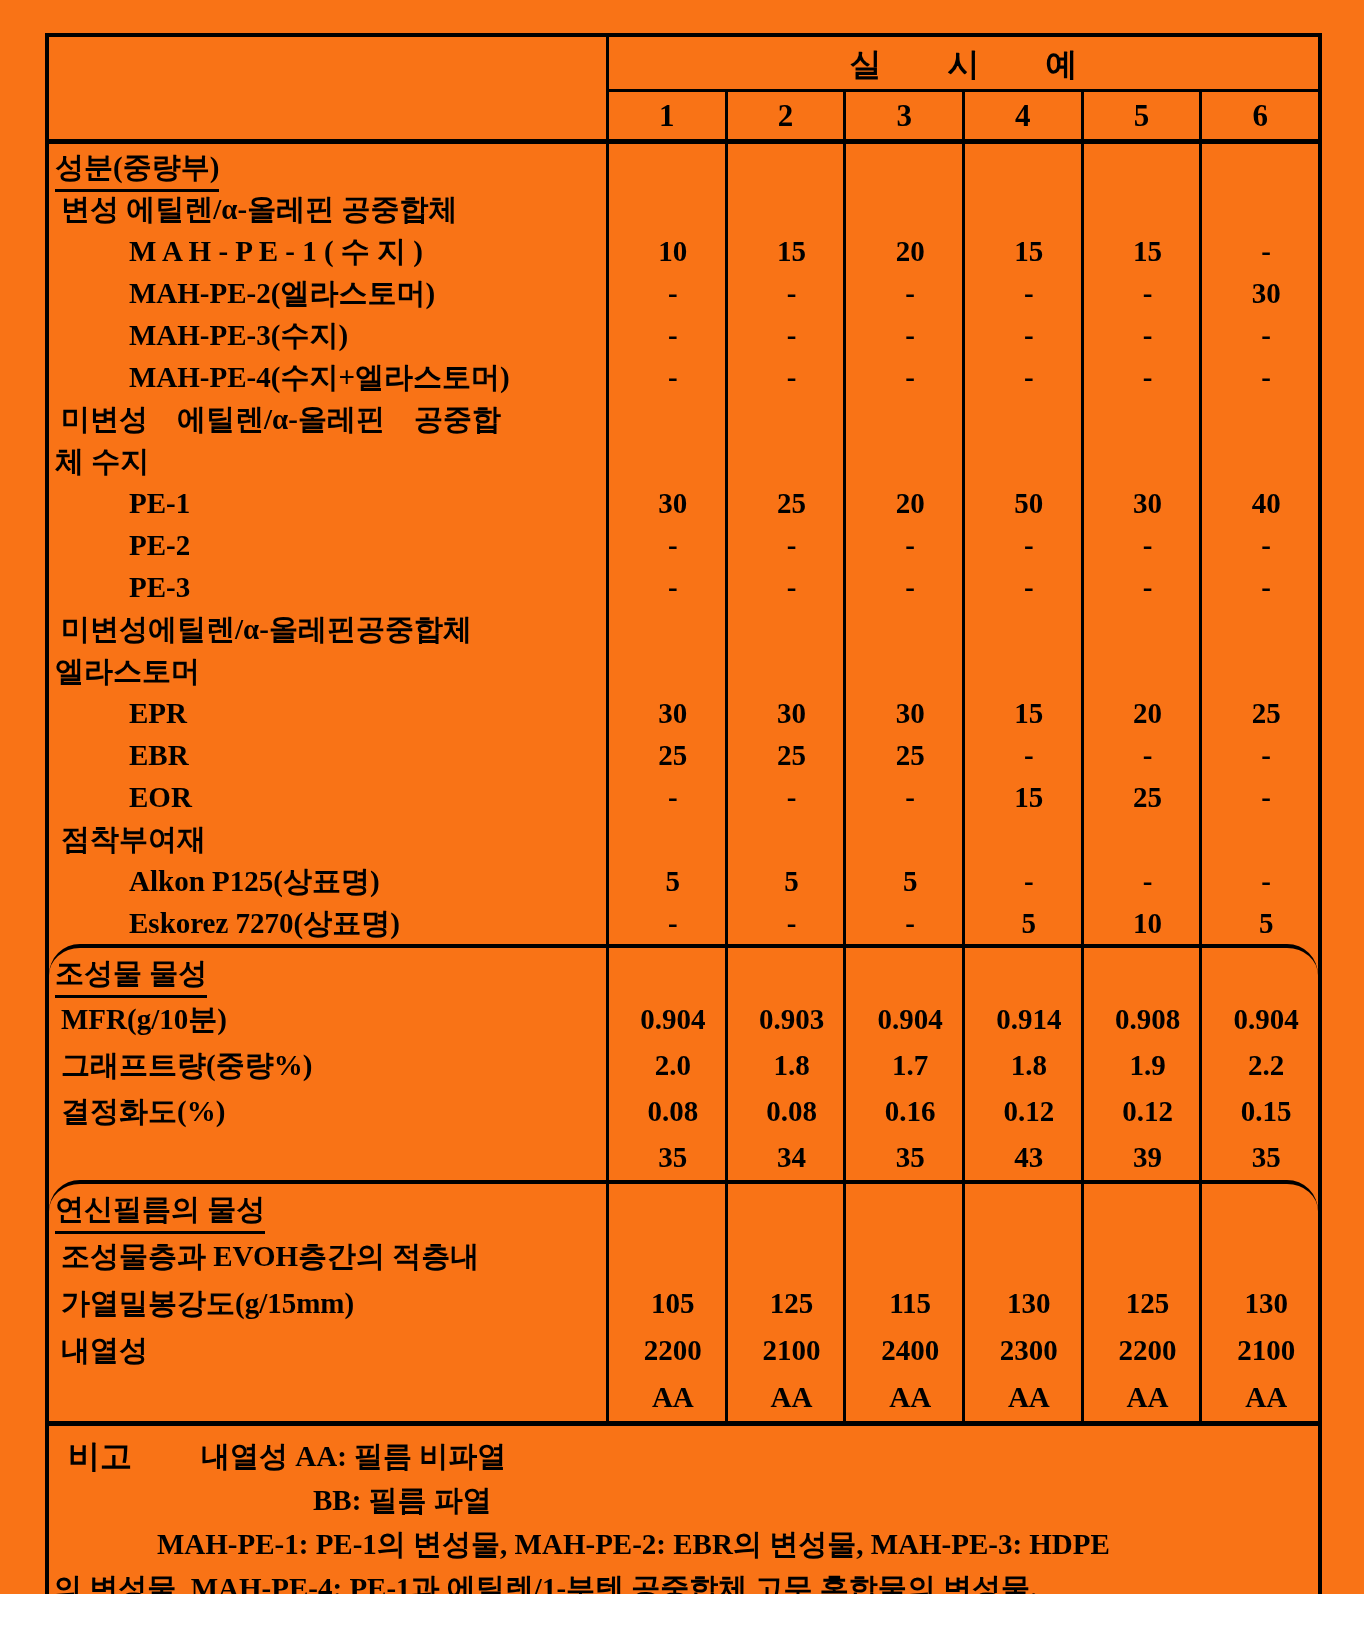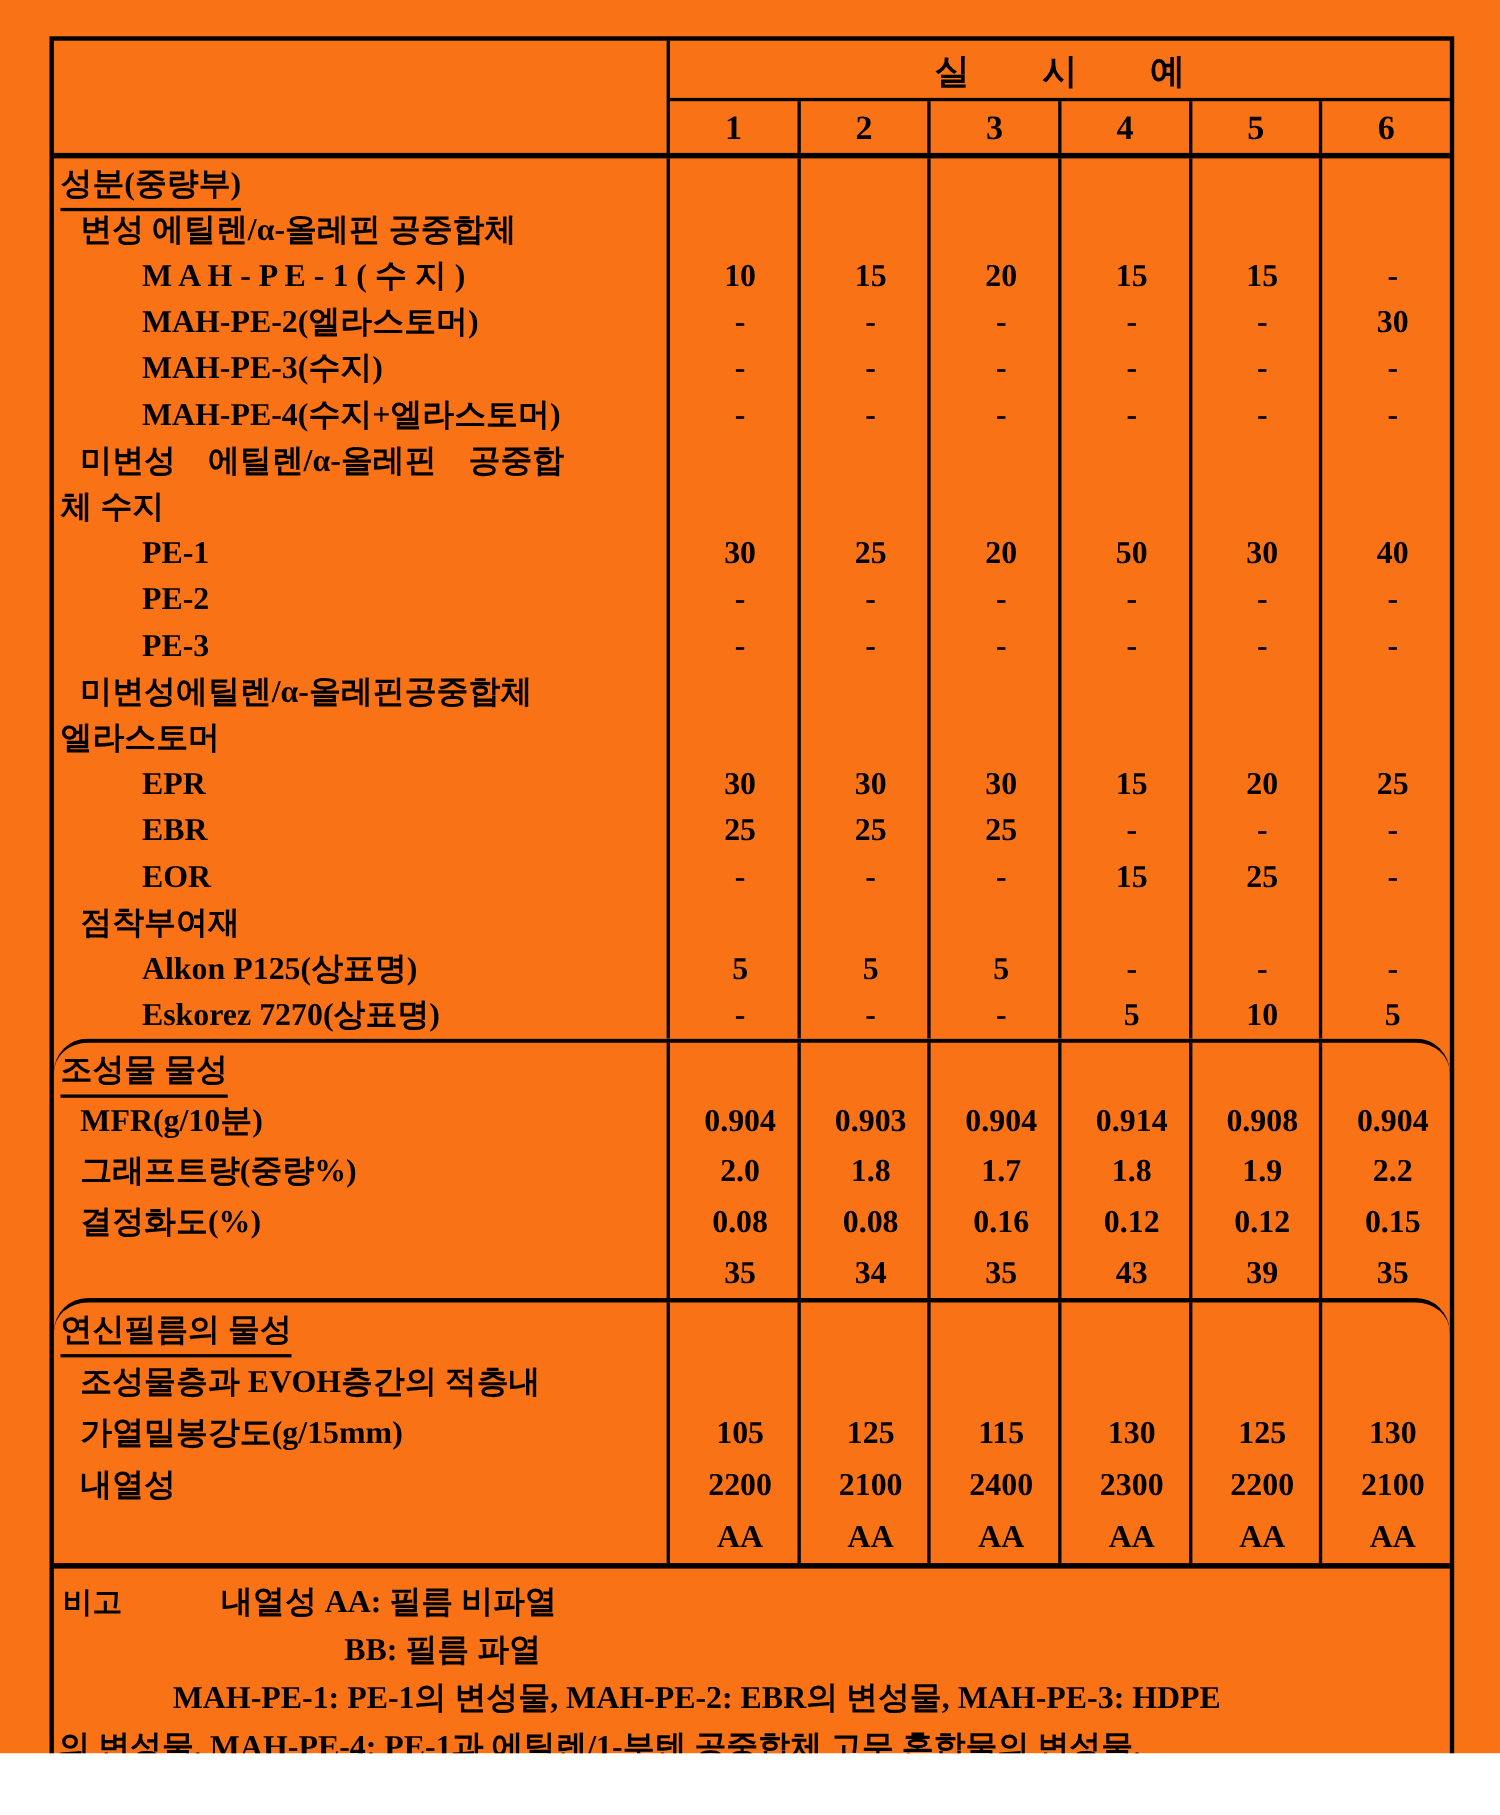--- a/index.html
+++ b/index.html
@@ -19,28 +19,28 @@
   .hdr{border-bottom:5px solid #000;}
   
   .section{display:flex;flex:0 0 auto;box-sizing:border-box;}
   .section + .section{border-top:4px solid #000;border-radius:31px;}
   .stub-col{width:560px;flex:0 0 560px;border-right:3px solid #000;box-sizing:border-box;
             padding-top:2px;}
   .val-col{flex:1;box-sizing:border-box;padding-top:2px;padding-left:12px;}
   .val-col.vl{border-left:3px solid #000;}
   .lbl{height:var(--rh);line-height:var(--rh);font-size:29px;white-space:pre;overflow:visible;}
   .lbl.indent-0{padding-left:6px;}
-  .lbl.indent-1{padding-left:24px;}
+  .lbl.indent-1{padding-left:12px;}
   .lbl.indent-2{padding-left:80px;}
   .lbl .u-text{border-bottom:3px solid #000;padding-bottom:6px;}
   .val{height:var(--rh);line-height:var(--rh);font-size:29px;text-align:center;}
   
   .footnote{flex:1 1 auto;border-top:5px solid #000;position:relative;box-sizing:border-box;
             padding-top:8px;}
-  .fn-label{position:absolute;left:8px;top:8px;font-size:27px;line-height:44px;}
+  .fn-label{position:absolute;left:19px;top:8px;font-size:32px;line-height:44px;}
   .fn-line{font-size:29px;line-height:44px;white-space:pre;}
   .fn-line.fn-0{padding-left:152px;}
   .fn-line.fn-1{padding-left:264px;}
   .fn-line.fn-2{padding-left:108px;}
   .fn-line.fn-3{padding-left:4px;}
 </style>
 </head>
 <body>
 
 <div class="page">

